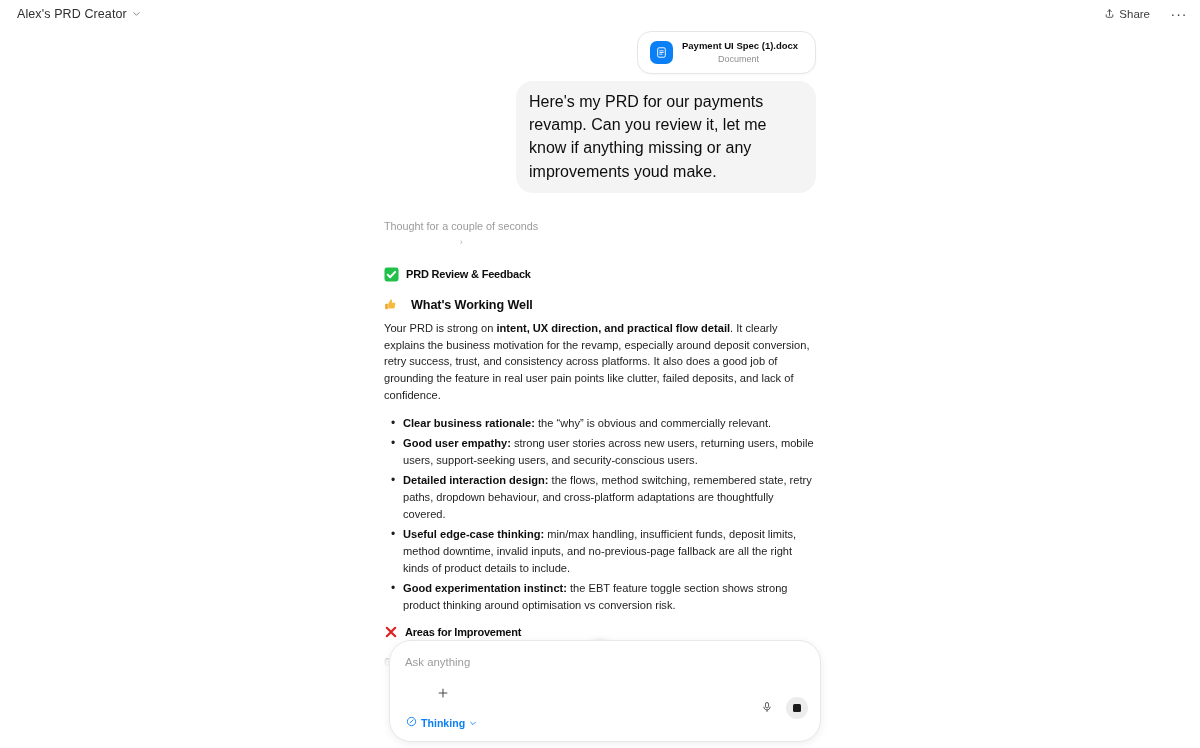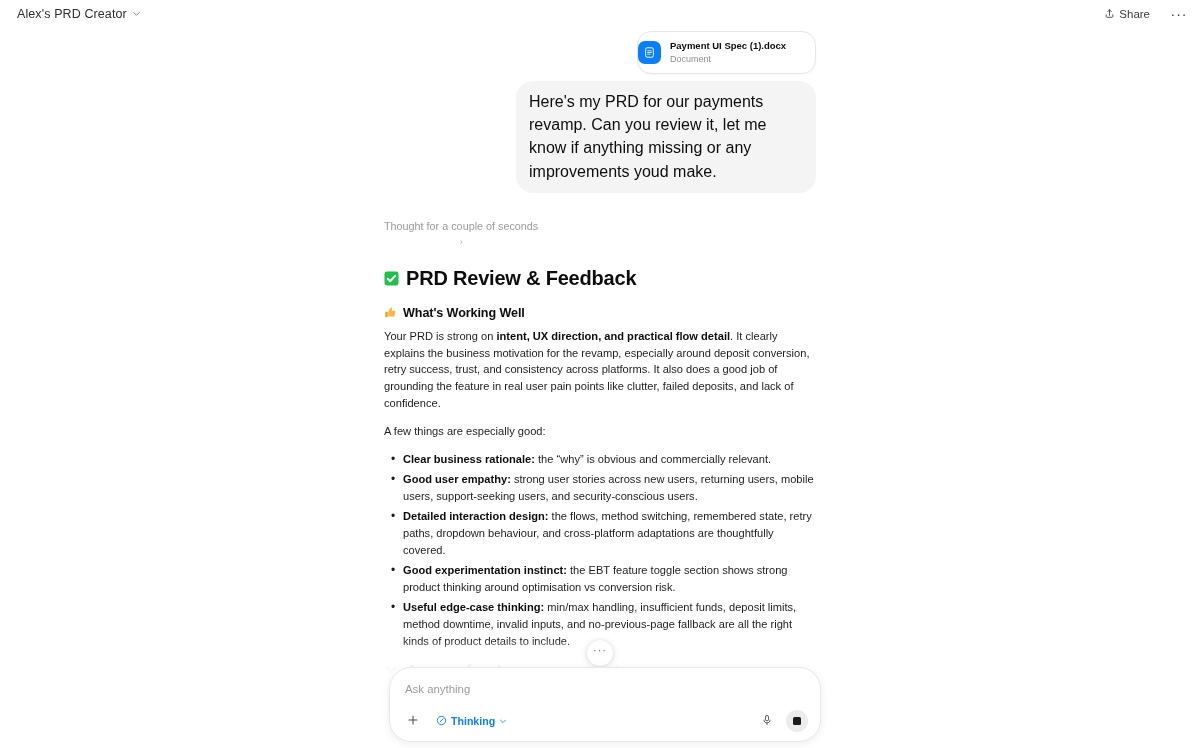--- a/index.html
+++ b/index.html
@@ -49,59 +49,59 @@
     overflow: hidden;
   }
   .thread { width: 432px; margin: 0 auto; padding-top: 3px; position: relative; }
 
   
   .user-turn { display: flex; flex-direction: column; align-items: flex-end; gap: 7px; }
   .file-card {
     display: flex; align-items: center; gap: 9px;
     width: 179px;
     border: 1px solid #e6e6e6; border-radius: 14px;
-    background: #ffffff; padding: 8px 0;
+    background: #ffffff; padding: 8px 12px;
     box-shadow: 0 1px 2px rgba(0,0,0,.035);
     cursor: pointer;
   }
   .file-icon {
     width: 23px; height: 23px; border-radius: 7px;
     background: #0b7ff5;
     display: flex; align-items: center; justify-content: center;
     flex: 0 0 auto;
   }
   .file-meta { min-width: 0; }
   .file-name {
     font-size: 9.5px; font-weight: bold; color: #0d0d0d;
     white-space: nowrap; overflow: hidden; text-overflow: ellipsis; line-height: 1.25;
   }
-  .file-type { font-size: 9px; color: #8f8f8f; line-height: 1.35; margin-top: 1px; }
+  .file-type { font-size: 9px; color: #8f8f8f; line-height: 1.35; margin-top: 1px; margin-left: 36px; }
 
   .bubble {
     max-width: 300px;
     background: #f4f4f4; border-radius: 17px;
     padding: 9px 13px 10px 13px;
     font-size: 16px; line-height: 1.45; color: #0d0d0d;
   }
 
   
   .assistant { margin-top: 23px; }
   .thought {
     display: inline-flex; align-items: center; gap: 5px;
     font-size: 10.8px; color: #9b9b9b; cursor: pointer; margin-bottom: 11px; flex-direction: column;
   }
   .thought .tchev { font-size: 9px; color: #b5b5b5; }
 
   h2.sec {
     display: flex; align-items: center; gap: 7px;
-    font-size: 20px; font-weight: bold; letter-spacing: -.2px;
+    font-size: 11px; font-weight: bold; letter-spacing: -.2px;
     color: #0d0d0d; margin: 9px 0 13px 0;
   }
   h3.sub {
-    display: flex; align-items: center; gap: 6px;
+    display: flex; align-items: center; gap: 14px;
     font-size: 12.6px; font-weight: bold; color: #0d0d0d;
     margin: 16px 0 8px 0; letter-spacing: -.1px;
   }
   h4.num {
     font-size: 11.6px; font-weight: bold; color: #0d0d0d;
     margin: 16px 0 8px 0;
   }
   p.body {
     font-size: 11.1px; line-height: 1.52; color: #1d1d1d; margin: 0 0 11px 0;
   }
@@ -162,21 +162,21 @@
     border: 0; outline: none; width: 100%;
     font-size: 11.4px; color: #0d0d0d; background: transparent;
     font-family: "Liberation Sans", sans-serif;
     padding: 0 3px 0 3px;
   }
   .composer-input::placeholder { color: #9c9c9c; }
   .composer-row {
     display: flex; align-items: center; justify-content: space-between;
     margin-top: 13px;
   }
-  .left-tools { display: flex; gap: 9px; }
+  .left-tools { display: flex; align-items: center; gap: 9px; flex-direction: column; }
   .plus-btn {
     width: 21px; height: 21px; border-radius: 50%;
     display: flex; align-items: center; justify-content: center;
     cursor: pointer; color: #4a4a4a;
   }
   .think-pill {
     display: flex; align-items: center; gap: 4px;
     color: #0b7ff5; font-size: 10.6px; font-weight: bold;
     padding: 3px 6px 3px 4px; border-radius: 13px; cursor: pointer;
   }
@@ -263,28 +263,27 @@
             <svg width="13" height="13" viewBox="0 0 16 16">
               <path d="M5.2 7.1L8.1 2.2c.2-.4.7-.5 1.1-.3.5.3.8.9.7 1.5l-.4 2.4h3.2c.8 0 1.4.7 1.2 1.5l-1 4.6c-.1.6-.7 1.1-1.3 1.1H5.2z" fill="#f6b93b"></path>
               <rect x="1.5" y="7" width="3.2" height="6.8" rx="1" fill="#e8a62c"></rect>
             </svg>
           </span>
           <span>What's Working Well</span>
         </h3>
 
         <p class="body"><span>Your PRD is strong on </span><b>intent, UX direction, and practical flow detail</b><span>. It clearly explains the business motivation for the revamp, especially around deposit conversion, retry success, trust, and consistency across platforms. It also does a good job of grounding the feature in real user pain points like clutter, failed deposits, and lack of confidence.</span></p>
 
-        <p class="body">A few things are especially good:</p>
 
         <ul class="bullets">
           <li><b>Clear business rationale:</b><span> the “why” is obvious and commercially relevant.</span></li>
           <li><b>Good user empathy:</b><span> strong user stories across new users, returning users, mobile users, support-seeking users, and security-conscious users.</span></li>
           <li><b>Detailed interaction design:</b><span> the flows, method switching, remembered state, retry paths, dropdown behaviour, and cross-platform adaptations are thoughtfully covered.</span></li>
+          <li><b>Useful edge-case thinking:</b><span> min/max handling, insufficient funds, deposit limits, method downtime, invalid inputs, and no-previous-page fallback are all the right kinds of product details to include.</span></li>
           <li><b>Good experimentation instinct:</b><span> the EBT feature toggle section shows strong product thinking around optimisation vs conversion risk.</span></li>
-          <li><b>Useful edge-case thinking:</b><span> min/max handling, insufficient funds, deposit limits, method downtime, invalid inputs, and no-previous-page fallback are all the right kinds of product details to include.</span></li>
         </ul>
 
         <h2 class="sec">
           <span class="emoji">
             <svg width="14" height="14" viewBox="0 0 16 16">
               <path d="M3.2 3.2L12.8 12.8M12.8 3.2L3.2 12.8" fill="none" stroke="#e02020" stroke-width="2.5" stroke-linecap="round"></path>
             </svg>
           </span>
           <span>Areas for Improvement</span>
         </h2>

